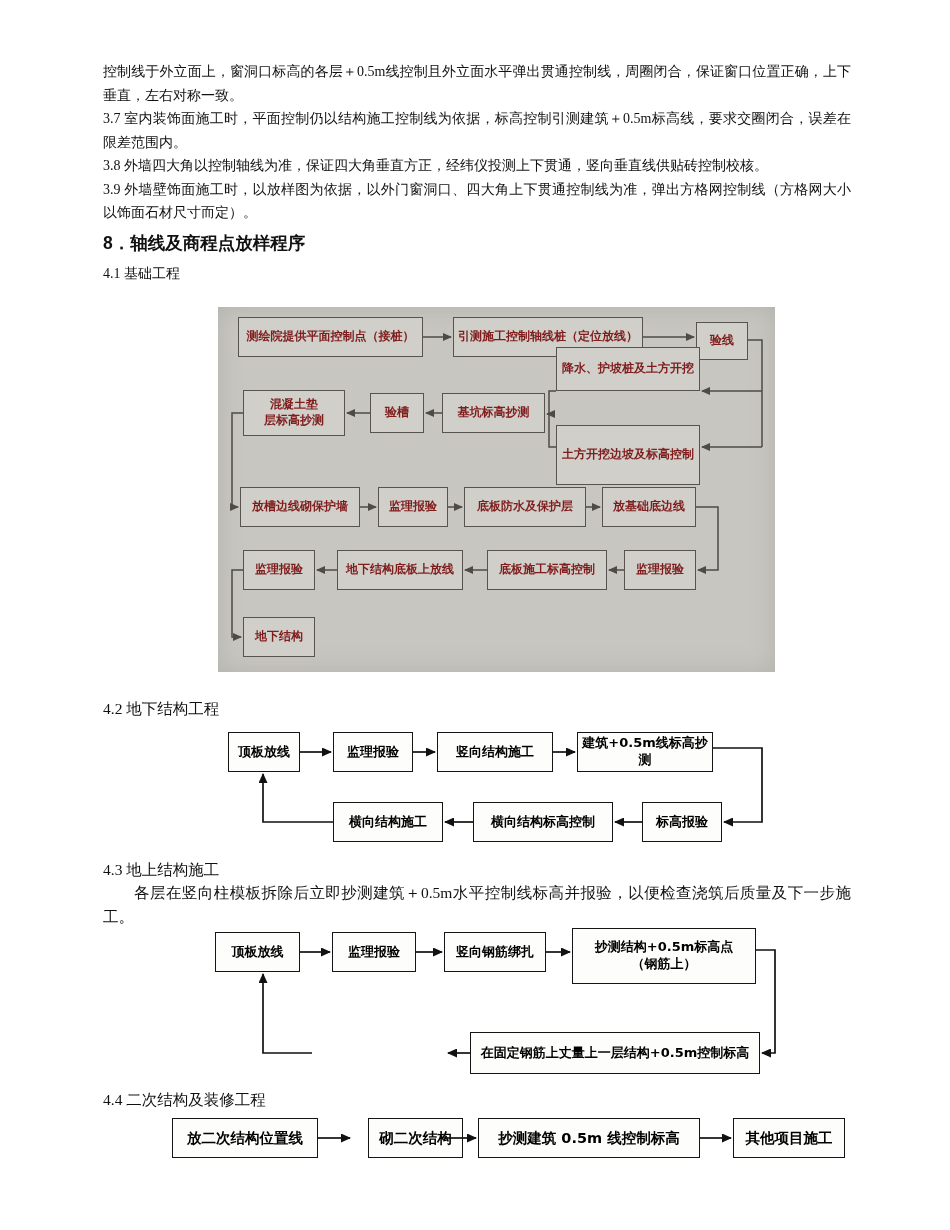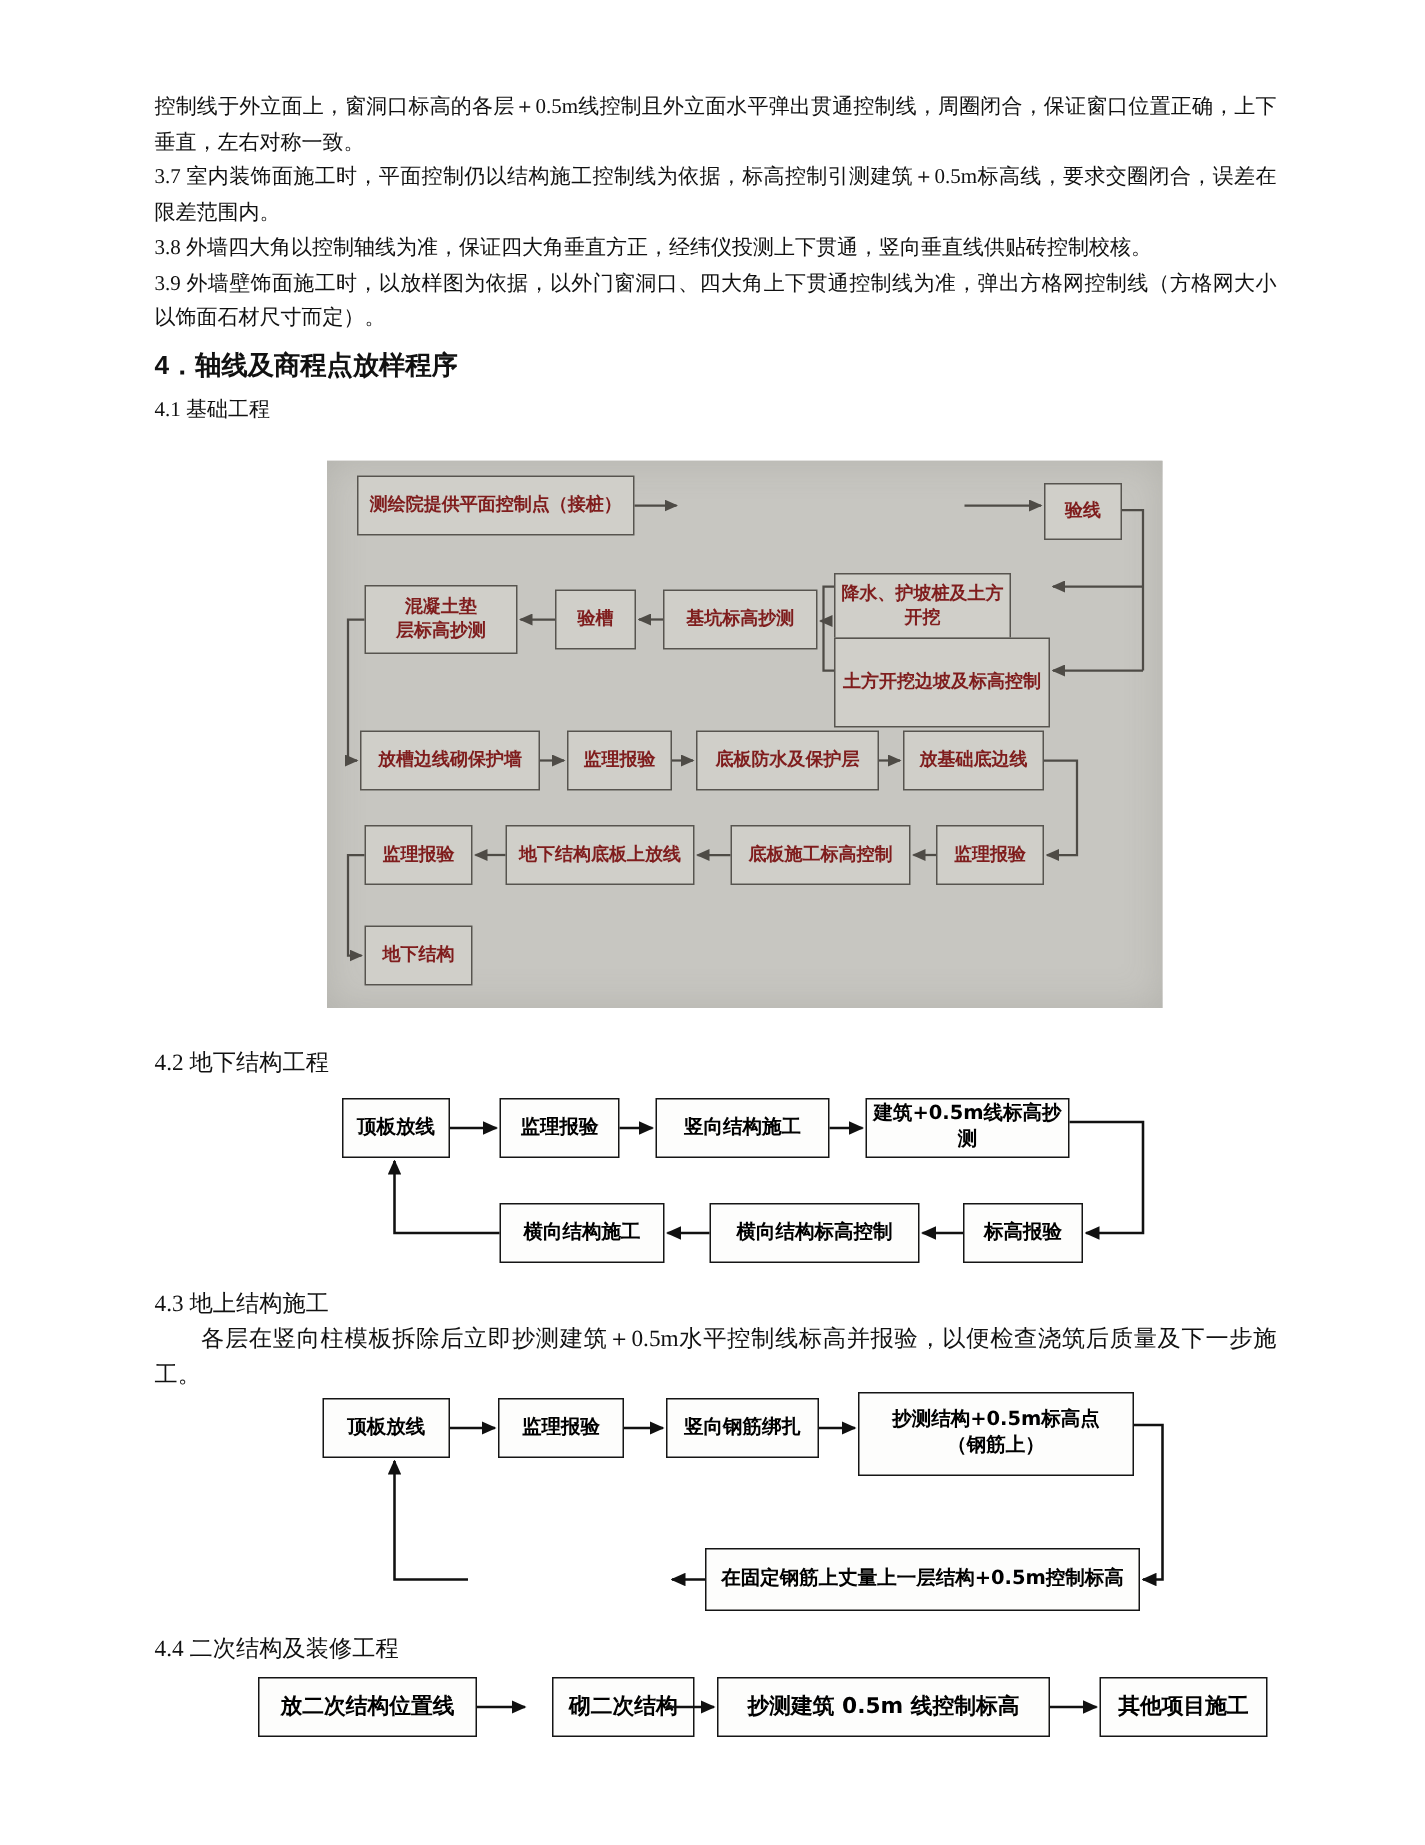--- a/index.html
+++ b/index.html
@@ -31,29 +31,30 @@
 </head>
 <body>
 
 <div id="page">
 
   <div class="textblock">
     <p>控制线于外立面上，窗洞口标高的各层＋0.5m线控制且外立面水平弹出贯通控制线，周圈闭合，保证窗口位置正确，上下垂直，左右对称一致。</p>
     <p>3.7 室内装饰面施工时，平面控制仍以结构施工控制线为依据，标高控制引测建筑＋0.5m标高线，要求交圈闭合，误差在限差范围内。</p>
     <p>3.8 外墙四大角以控制轴线为准，保证四大角垂直方正，经纬仪投测上下贯通，竖向垂直线供贴砖控制校核。</p>
     <p>3.9 外墙壁饰面施工时，以放样图为依据，以外门窗洞口、四大角上下贯通控制线为准，弹出方格网控制线（方格网大小以饰面石材尺寸而定）。</p>
-    <h2>4．轴线及商程点放样程序</h2>
+    <h2>8．轴线及商程点放样程序</h2>
     <p>4.1 基础工程</p>
   </div>
 
   <div class="scanpanel"></div>
 
   <div class="fb1" style="left:238px;top:317px;width:185px;height:40px">测绘院提供平面控制点（接桩）</div>
+  <div class="fb1" style="left:453px;top:317px;width:190px;height:40px">引测施工控制轴线桩（定位放线）</div>
   <div class="fb1" style="left:696px;top:322px;width:52px;height:38px">验线</div>
-  <div class="fb1" style="left:556px;top:382px;width:118px;height:44px">降水、护坡桩及土方开挖</div>
+  <div class="fb1" style="left:556px;top:347px;width:144px;height:44px">降水、护坡桩及土方开挖</div>
   <div class="fb1" style="left:556px;top:425px;width:144px;height:60px">土方开挖边坡及标高控制</div>
   <div class="fb1" style="left:442px;top:393px;width:103px;height:40px">基坑标高抄测</div>
   <div class="fb1" style="left:370px;top:393px;width:54px;height:40px">验槽</div>
   <div class="fb1" style="left:243px;top:390px;width:102px;height:46px">混凝土垫
 层标高抄测</div>
   <div class="fb1" style="left:240px;top:487px;width:120px;height:40px">放槽边线砌保护墙</div>
   <div class="fb1" style="left:378px;top:487px;width:70px;height:40px">监理报验</div>
   <div class="fb1" style="left:464px;top:487px;width:122px;height:40px">底板防水及保护层</div>
   <div class="fb1" style="left:602px;top:487px;width:94px;height:40px">放基础底边线</div>
   <div class="fb1" style="left:243px;top:550px;width:72px;height:40px">监理报验</div>

